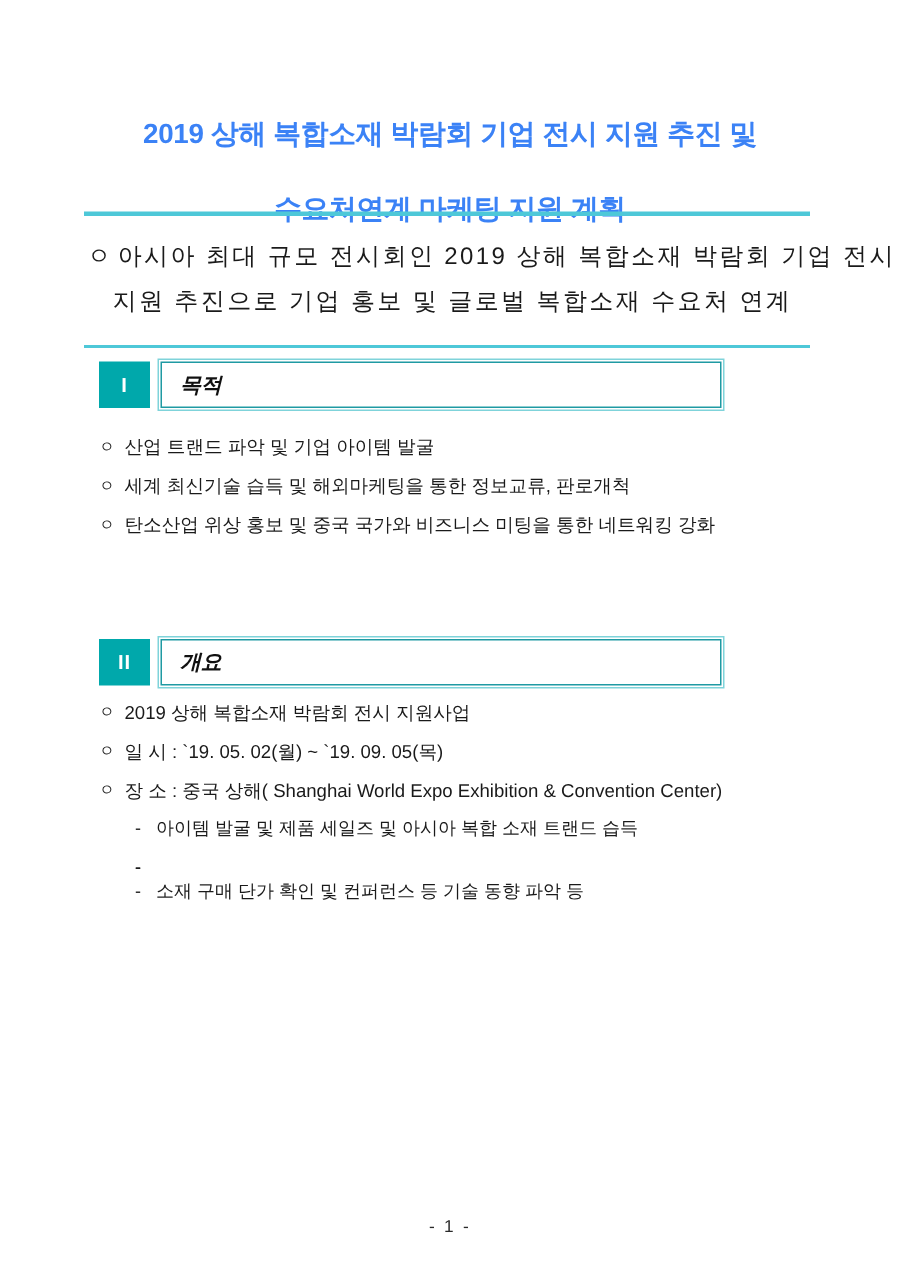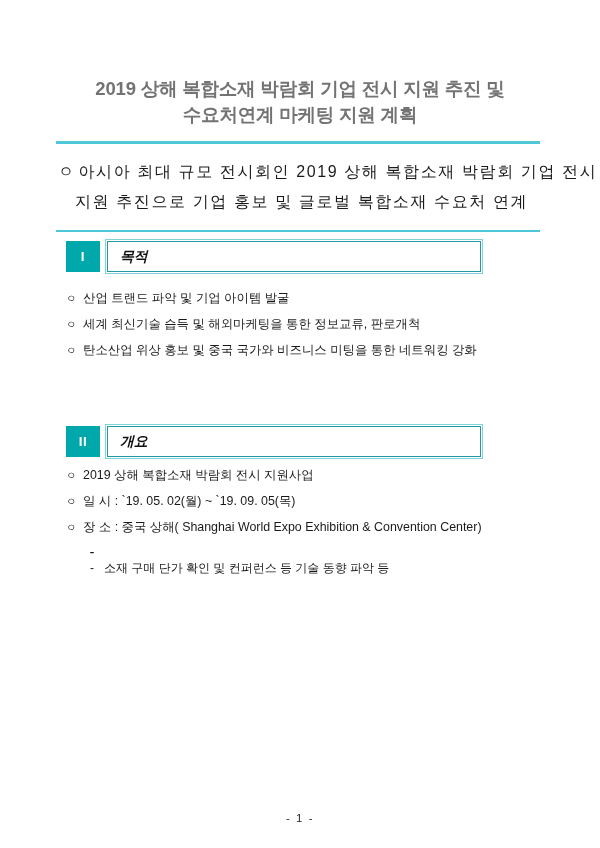--- a/index.html
+++ b/index.html
@@ -31,24 +31,25 @@
   .doc-title {
     position: absolute;
     left: 40px;
     top: 76px;
     width: 520px;
     text-align: center;
     font-size: 18.5px;
     font-weight: bold;
     line-height: 1.42;
     letter-spacing: -0.2px;
-    color: #737373;
+    color: #3b82f6;
   }
   .doc-title .tl2 {
     display: block;
+    margin-top: 24px;
   }
 
   
   .summary {
     position: absolute;
     left: 56px;
     top: 141px;
     width: 484px;
   }
   .rule {
@@ -234,20 +235,21 @@
       <span class="mark">ㅇ</span>
       <span class="wrap2">일        시 : `19. 05. 02(월) ~ `19. 09. 05(목)</span>
     </span>
     <span class="bitem">
       <span class="mark">ㅇ</span>
       <span class="wrap2">장        소 : 중국 상해( Shanghai World Expo Exhibition &amp; Convention Center)</span>
     </span>
 
     <span class="dash-item">
       <span class="dash">-</span>
+      <span>아이템 발굴 및 제품 세일즈 및 아시아 복합 소재 트랜드 습득</span>
     </span>
     <span class="dash-item">
       <span class="dash">-</span>
     </span>
     <span class="dash-item">
       <span class="dash">-</span>
     </span>
     <span class="dash-item gap-before">
       <span class="dash">-</span>
       <span>소재 구매 단가 확인 및 컨퍼런스 등 기술 동향 파악 등</span>

